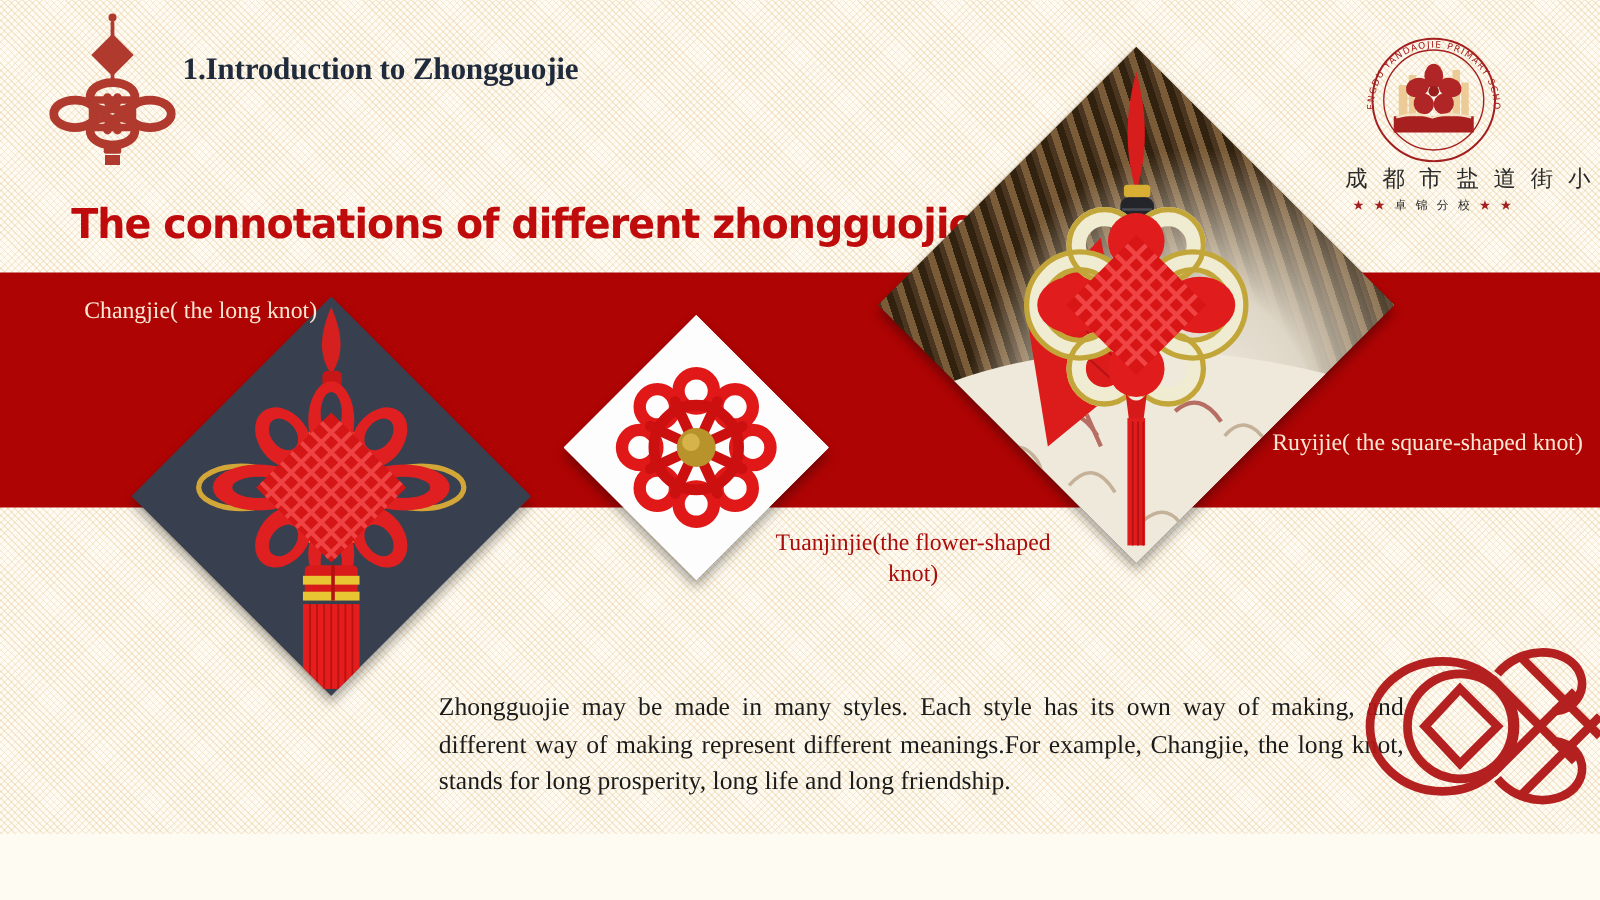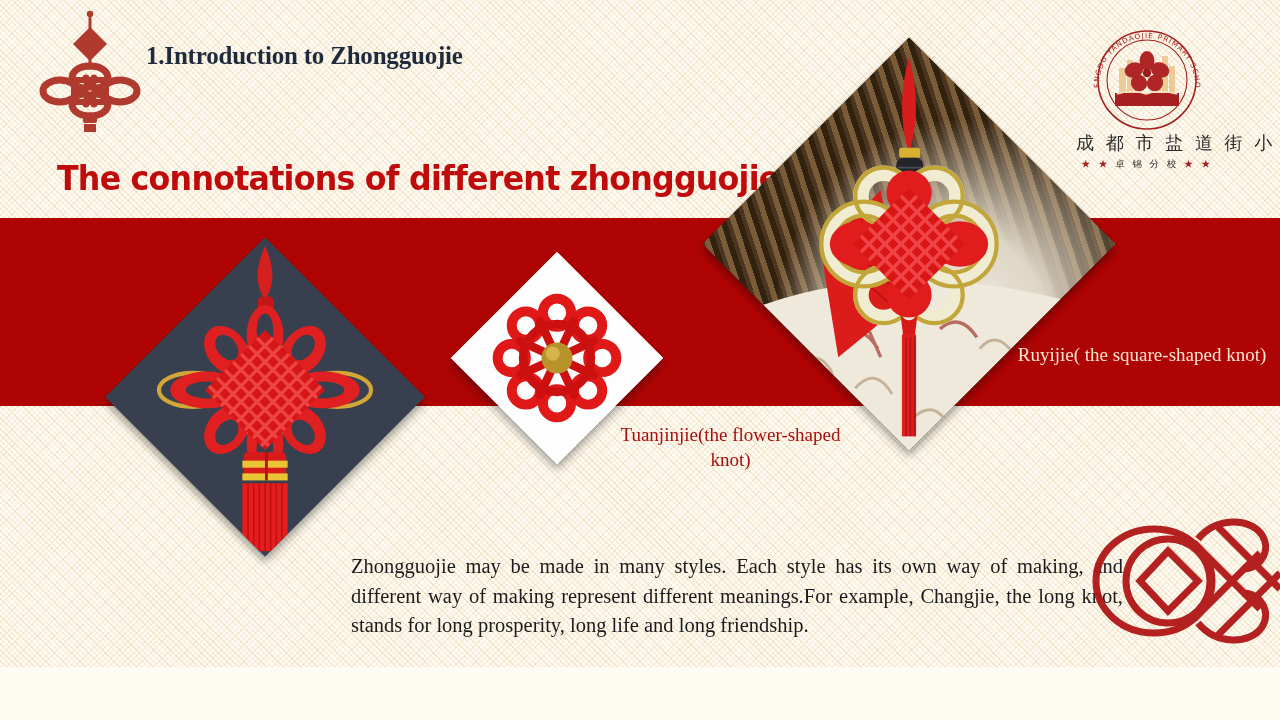--- a/index.html
+++ b/index.html
@@ -54,21 +54,21 @@
   .logo-seal { position: relative; width: 120px; height: 102px; margin: 0 auto; }
   .logo-cn {
     font-family: "DejaVu Sans", sans-serif;
     font-size: 18px;
     color: #2a2a2a;
     letter-spacing: 3px;
     margin-top: 1px;
     white-space: nowrap;
   }
   .logo-sub {
-    font-family: Liberation Sans, sans-serif;
+    font-family: Liberation Serif, serif;
     font-size: 9.5px;
     color: #2a2a2a;
     letter-spacing: 2.5px;
     margin-top: 3px;
     white-space: nowrap;
   }
   .logo-sub .star { color: #a32020; }
 
   
   .section-heading {
@@ -390,20 +390,21 @@
 
         <path d="M140 196 q6 8 12 0 l-2 16 h-8 Z" fill="#d61a1a"></path>
         <rect x="141" y="210" width="10" height="72" fill="#e01c1c"></rect>
         <g stroke="#b21212" stroke-width="1">
           <path d="M144 212 V282 M147 212 V282 M150 212 V282"></path>
         </g>
       </svg>
     </div>
   </div>
 
+  <div class="caption light" id="cap-changjie">Changjie( the long knot)</div>
   <div class="caption light" id="cap-ruyijie">Ruyijie( the square-shaped knot)</div>
   <div class="caption dark" id="cap-tuanjinjie">Tuanjinjie(the flower-shaped knot)</div>
 
   <div class="body-text">Zhongguojie may be made in many styles. Each style has its own way of making, and different way of making represent different meanings.For example, Changjie, the long knot, stands for long prosperity, long life and long friendship.</div>
 
   <div class="corner-knot">
     <svg viewBox="0 0 200 200" width="200" height="200" aria-hidden="true">
       <g fill="none" stroke="#b01616" stroke-width="7">
         <ellipse cx="64" cy="100" rx="58" ry="52"></ellipse>
         <ellipse cx="78" cy="100" rx="42" ry="42"></ellipse>

